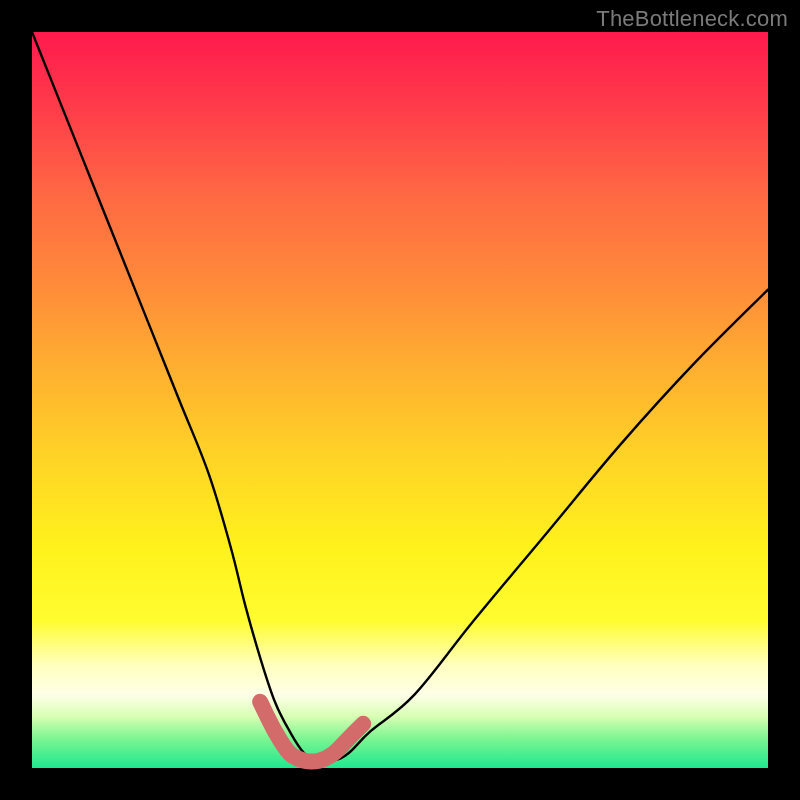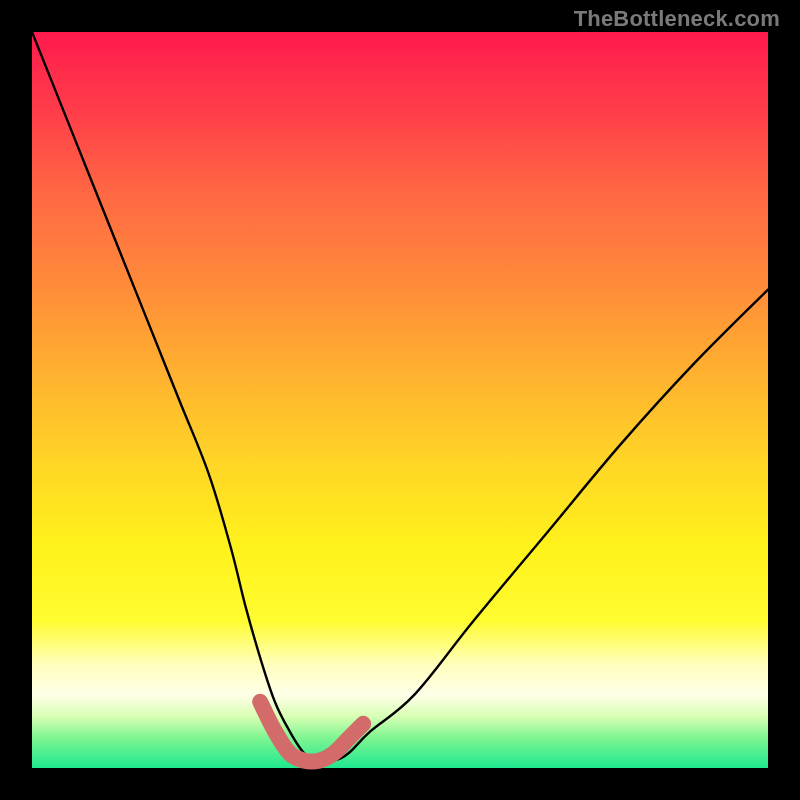--- a/index.html
+++ b/index.html
@@ -36,24 +36,24 @@
       #ffffbe 86%,
       #ffffe8 90%,
       #d8ffb4 93%,
       #7cf591 96%,
       #1fe88f 100%
     );
   }
   .watermark {
     position: absolute;
     top: 6px;
-    right: 20px;
+    right: 12px;
     color: #7a7a7a;
     font-size: 22px;
-    font-weight: 700;
+    font-weight: 400;
     letter-spacing: 0.2px;
     user-select: none;
   }
   svg.curve {
     position: absolute;
     left: 0;
     top: 0;
     width: 736px;
     height: 736px;
     overflow: visible;

